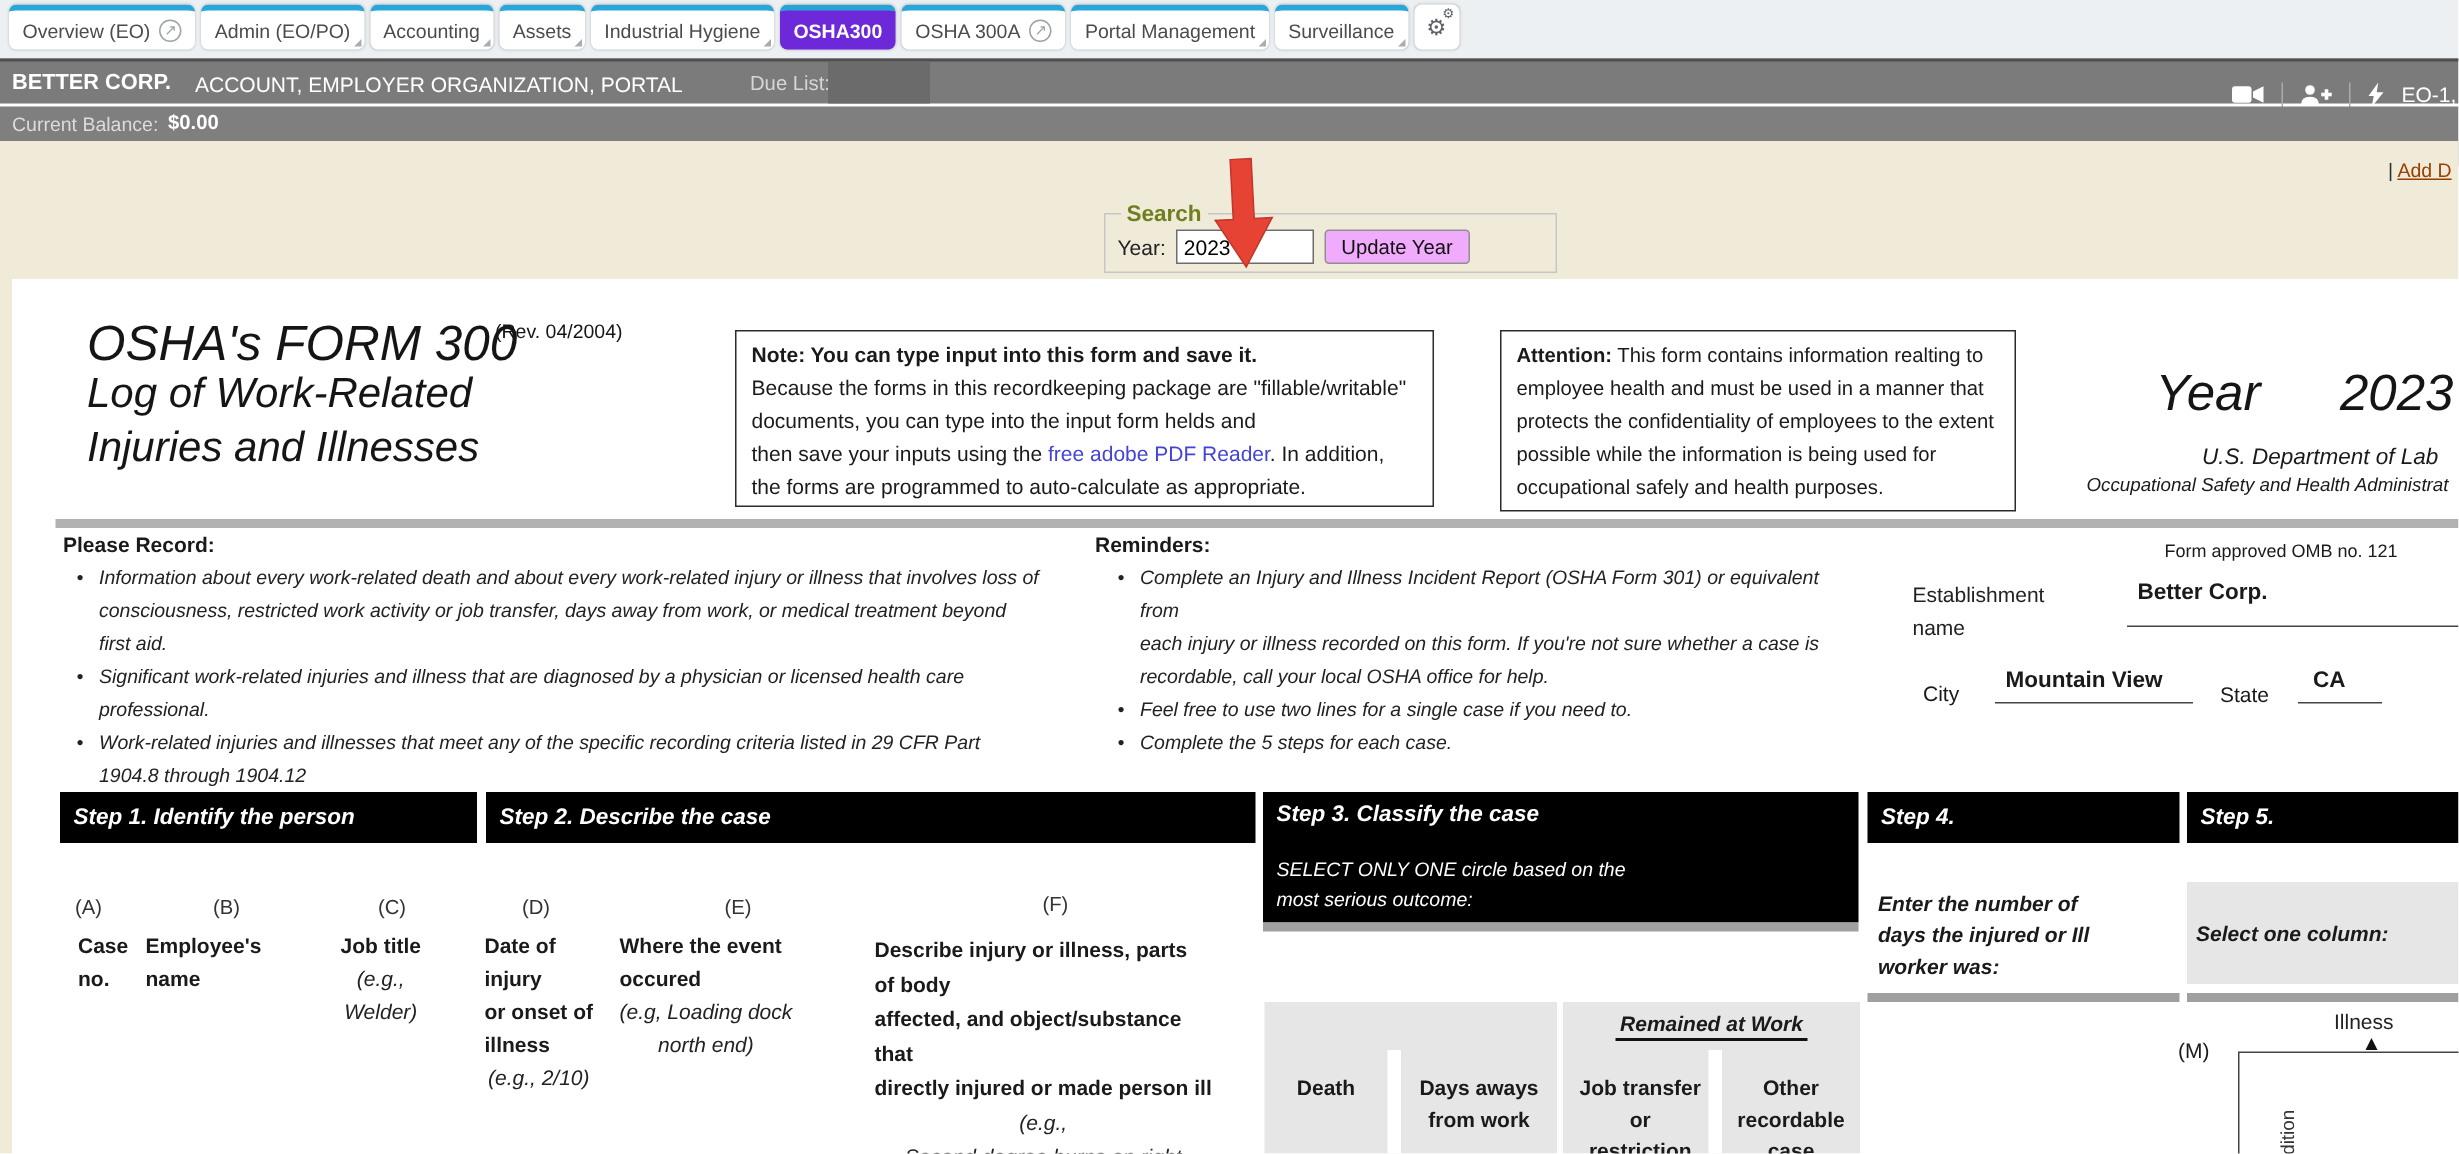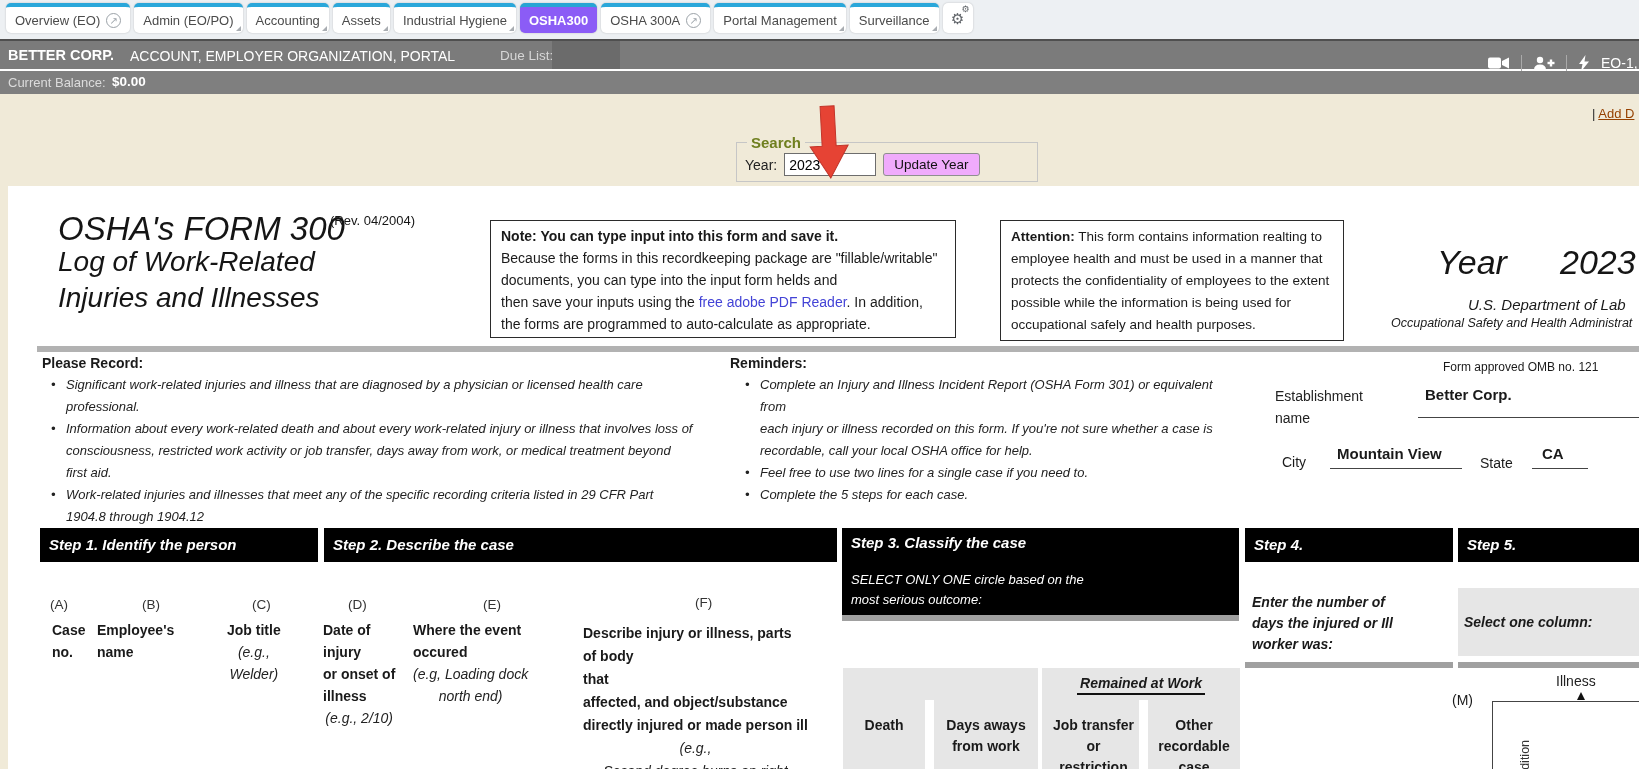--- a/index.html
+++ b/index.html
@@ -6,21 +6,21 @@
   html,body { width:1639px; height:769px; }
   body { position:relative; overflow:hidden; background:#fff;
          font-family:"Liberation Sans", sans-serif; color:#1a1a1a; }
 
   
   .tabstrip { position:absolute; left:0; top:0; width:1639px; height:39px; background:#edf0f3; }
   .tabrow { position:absolute; left:6px; top:3px; display:flex; gap:4px; align-items:flex-start; }
   .tab { position:relative; background:#fff; border-radius:5px; border-top:4px solid #2aa7da;
          height:30px; padding:0 9px; font-size:13px; color:#4b4b4b;
          display:flex; align-items:center; gap:6px; box-shadow:0 0 2px rgba(0,0,0,.22); white-space:nowrap; cursor:pointer;}
-  .tab.active { background:#8b5cf6; border-top-color:#28a4d4; color:#fff; font-weight:bold; }
+  .tab.active { background:#6d28d9; border-top-color:#28a4d4; color:#fff; font-weight:bold; }
   .fold { position:absolute; right:2px; bottom:2px; width:0; height:0;
           border-left:5px solid transparent; border-bottom:5px solid #a9adb2; }
   .ext { width:15px; height:15px; border:1px solid #9ba2a8; border-radius:50%; color:#9ba2a8;
          font-size:10px; line-height:13px; text-align:center; display:inline-block; }
   .gearbtn { position:relative; background:#fff; border-radius:5px; height:30px; width:30px;
              box-shadow:0 0 2px rgba(0,0,0,.22); display:flex; align-items:center; justify-content:center;
              color:#5f6368; cursor:pointer; }
   .gearbtn .g1 { font-size:15px; line-height:15px; }
   .gearbtn .g2 { position:absolute; top:2px; right:3px; font-size:9px; line-height:9px; }
 
@@ -244,27 +244,27 @@
 <div class="yr-lbl">Year</div>
 <div class="yr-val">2023</div>
 <div class="dept">U.S. Department of Lab</div>
 <div class="admin">Occupational Safety and Health Administrat</div>
 
 <div class="divider1"></div>
 
 <div class="pr-head">Please Record:</div>
 <div class="pr-list">
   <div class="bullet">
-    <div>Significant work-related injuries and illness that are diagnosed by a physician or licensed health care</div>
-    <div>professional.</div>
-  </div>
-  <div class="bullet">
     <div>Information about every work-related death and about every work-related injury or illness that involves loss of</div>
     <div>consciousness, restricted work activity or job transfer, days away from work, or medical treatment beyond</div>
     <div>first aid.</div>
+  </div>
+  <div class="bullet">
+    <div>Significant work-related injuries and illness that are diagnosed by a physician or licensed health care</div>
+    <div>professional.</div>
   </div>
   <div class="bullet">
     <div>Work-related injuries and illnesses that meet any of the specific recording criteria listed in 29 CFR Part</div>
     <div>1904.8 through 1904.12</div>
   </div>
 </div>
 
 <div class="rm-head">Reminders:</div>
 <div class="rm-list">
   <div class="bullet">
@@ -335,22 +335,22 @@
 </div>
 <div class="colblock" style="left:413px;top:619px;">
   <div class="b">Where the event</div>
   <div class="b">occured</div>
   <div class="i">(e.g, Loading dock</div>
   <div class="i">north end)</div>
 </div>
 <div class="colblock" style="left:583px;top:622px;line-height:23px;">
   <div class="b">Describe injury or illness, parts</div>
   <div class="b">of body</div>
+  <div class="b">affected, and object/substance</div>
   <div class="b">that</div>
-  <div class="b">affected, and object/substance</div>
   <div class="b">directly injured or made person ill</div>
   <div class="i">(e.g.,</div>
   <div class="i">Second degree burns on right</div>
 </div>
 
 <div class="gbox" style="left:843px;top:668px;width:195px;height:101px;"></div>
 <div class="gbox" style="left:1042px;top:668px;width:198px;height:101px;"></div>
 <div class="wsep" style="left:925px;top:700px;width:9px;height:69px;"></div>
 <div class="wsep" style="left:1139px;top:700px;width:9px;height:69px;"></div>
 <div class="remained"><span>Remained at Work</span></div>

